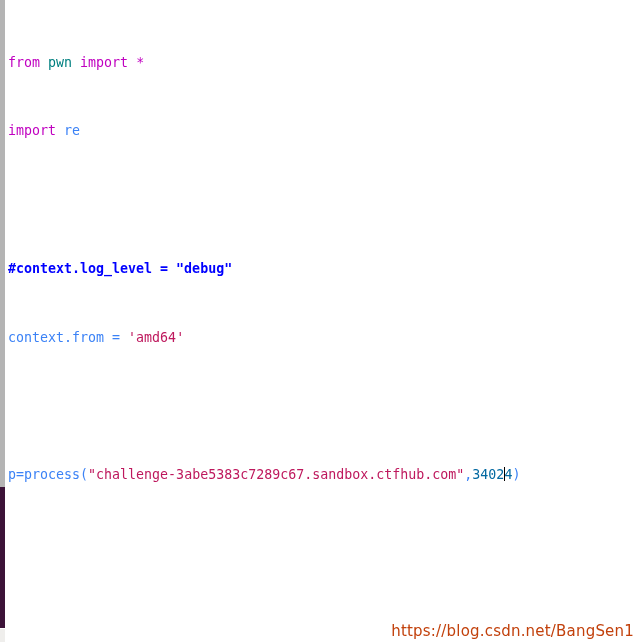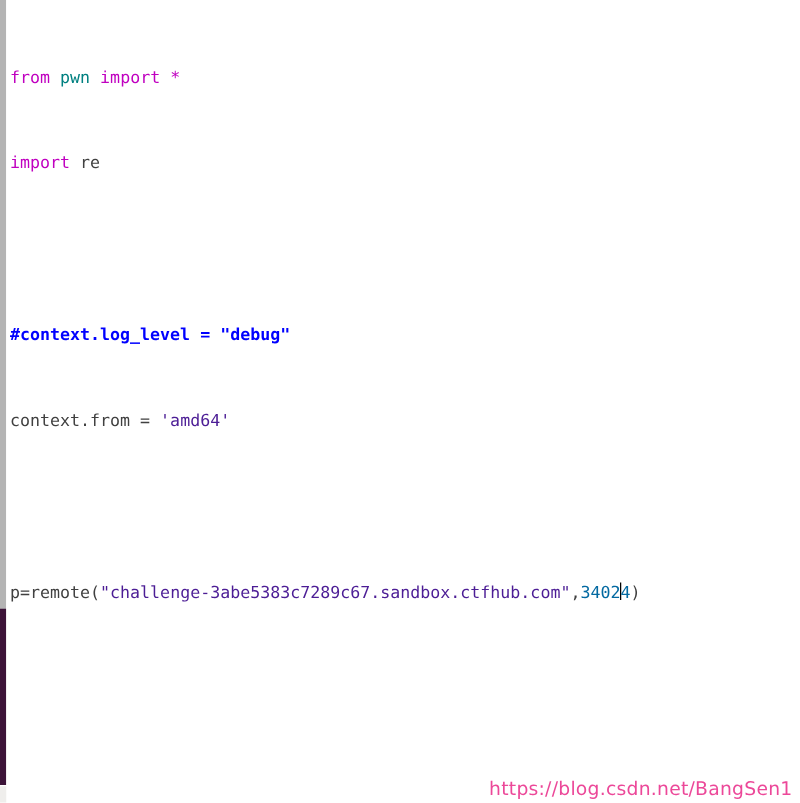--- a/index.html
+++ b/index.html
@@ -65,44 +65,44 @@
 
   .line {
     height: 17.2px;
     white-space: pre;
   }
   .line.blank { }
 
   
   .kw      { color: #c000c0; }          
   .mod     { color: #008080; }          
-  .plain   { color: #404040; }
+  .plain   { color: #3b82f6; }
   .com     { color: #0000ff; font-weight: bold; }  
-  .str     { color: #4c1d95; }          
+  .str     { color: #be185d; }          
   .num     { color: #0369a1; }          
 
   
   .caret {
     display: inline-block;
     width: 1px;
     height: 14px;
     background: #000000;
     vertical-align: -2px;
     margin: 0 -1px 0 0;
   }
 
   
   .watermark {
     position: absolute;
     right: 6px;
     top: 622px;
     font-family: "DejaVu Sans", "Liberation Sans", sans-serif;
     font-size: 15px;
     letter-spacing: 0.2px;
-    color: #ec4899;
+    color: #c2410c;
     white-space: nowrap;
     user-select: none;
   }
 
   
   .statusbar {
     position: absolute;
     left: 5px;
     right: 0;
     top: 629px;
@@ -154,21 +154,21 @@
       <div class="line"><span class="kw">import</span><span class="plain"> </span><span class="plain">re</span></div>
 
       <div class="line blank">&nbsp;</div>
 
       <div class="line"><span class="com">#context.log_level = "debug"</span></div>
 
       <div class="line"><span class="plain">context.from = </span><span class="str">'amd64'</span></div>
 
       <div class="line blank">&nbsp;</div>
 
-      <div class="line"><span class="plain">p=remote(</span><span class="str">"challenge-3abe5383c7289c67.sandbox.ctfhub.com"</span><span class="plain">,</span><span class="num">3402</span><span class="caret"></span><span class="num">4</span><span class="plain">)</span></div>
+      <div class="line"><span class="plain">p=process(</span><span class="str">"challenge-3abe5383c7289c67.sandbox.ctfhub.com"</span><span class="plain">,</span><span class="num">3402</span><span class="caret"></span><span class="num">4</span><span class="plain">)</span></div>
 
       <div class="line blank">&nbsp;</div>
 
 
       
 
       
 
       
 

